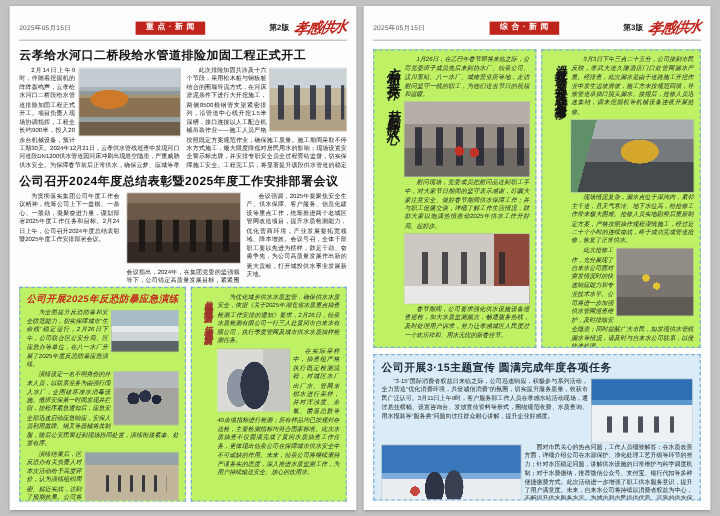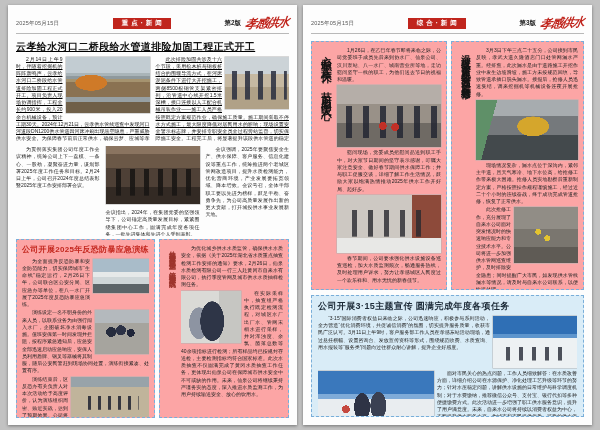--- a/index.html
+++ b/index.html
@@ -44,28 +44,28 @@
   .v-head{
     writing-mode:vertical-rl;text-orientation:upright;
     font-weight:bold;line-height:1.1;flex-shrink:0;
   }
   .v-head-l4{font-size:7px;color:#9e352d;letter-spacing:1px;width:11px;}
   .v-head-r1{font-size:10.5px;color:#141414;letter-spacing:3px;width:15px;}
   .v-head-r2{font-size:9.5px;color:#141414;letter-spacing:2px;width:14px;}
 
   
   .article{position:absolute;overflow:hidden;}
-  .a1{left:8px;top:36px;width:273px;height:100px;text-decoration:underline;}
+  .a1{left:8px;top:36px;width:273px;height:100px;}
   .a2{left:8px;top:141px;width:273px;height:90px;}
   .cols{display:flex;gap:6px;}
   .cols .col{flex:1;min-width:0;}
   .col-mid{width:94px;flex-shrink:0;}
   .dash-box{
-    position:absolute;border:1px dashed #79aed9;background:#fca5a5;
-    padding:5px;box-sizing:border-box;overflow:hidden;
+    position:absolute;border:1px dashed #79aed9;background:#bef264;
+    padding:5px;box-sizing:border-box;overflow:hidden;font-style:italic;
   }
   .box3{left:8px;top:234px;width:139px;height:179px;}
   .box4{left:151px;top:234px;width:130px;height:179px;}
   .boxR1{left:8px;top:36px;width:136px;height:249px;}
   .boxR2{left:148px;top:36px;width:133px;height:249px;}
   .blue-box{
     position:absolute;left:8px;top:290px;width:273px;height:122px;
     background:#d9ecf7;border:1px dashed #79aed9;
     padding:5px 6px;box-sizing:border-box;overflow:hidden;
   }
@@ -152,20 +152,21 @@
           <p>2月14日上午9时，伴随着挖掘机的阵阵轰鸣声，云孝给水河口二桥段给水管道排险加固工程正式开工。项目负责人现场协调指挥，工程全长约900米，投入20余台机械设备，预计工期30天。2024年12月21日，云孝供水管线巡查中发现河口河道段DN1200供水管道因河床冲刷出现悬空隐患，严重威胁供水安全。为保障春节前后正常供水，确保云梦、应城等孝感全域供水安全，公司第一时间组织勘察设计单位制定加固方案，积极筹措资金，倒排工期、挂图作战，推动项目如期开工实施。</p>
         </div>
         <div class="col body-text">
           <div class="photo fr ph-workers"></div>
           <p>此次排险加固共涉及十六个节段，采用松木桩与钢板桩结合的围堰导流方式，在河床淤泥条件下进行大开挖施工，两侧8500根钢管支架紧密排列，沿管道中心线开挖1.5米深槽，接口连接以人工配合机械吊装作业——施工人员严格按照既定方案规范作业，确保施工质量。施工期间采取不停水方式施工，最大限度降低对居民用水的影响；现场设置安全警示标志牌，并安排专职安全员全过程旁站监督，切实保障施工安全。工程完工后，将显著提升该段供水管道的稳定性和安全性，为云梦县、应城市等地居民供水安全提供坚实保障。</p>
         </div>
       </div>
     </section>
 
     <section class="article a2">
+      <h2 class="headline">公司召开2024年度总结表彰暨2025年度工作安排部署会议</h2>
       <div class="cols">
         <div class="col body-text">
           <p>为贯彻落实集团公司年度工作会议精神，统筹公司上下一盘棋、一条心、一股劲，凝聚奋进力量，谋划部署2025年度工作任务和目标。2月24日上午，公司召开2024年度总结表彰暨2025年度工作安排部署会议。</p>
         </div>
         <div class="col-mid">
           <div class="photo ph-award"></div>
           <p class="body-text">会议指出，2024年，在集团党委的坚强领导下，公司锚定高质量发展目标，紧紧围绕集团中心工作，圆满完成年度各项任务，一批先进集体和先进个人受到表彰。</p>
         </div>
         <div class="col body-text">
           <p>会议强调，2025年要聚焦安全生产、供水保障、客户服务、信息化建设等重点工作，统筹推进两个老城区管网改造项目，提升水质检测能力，优化营商环境，产业发展要拓宽领域、降本增效。会议号召，全体干部职工要以先进为榜样，鼓足干劲、奋勇争先，为公司高质量发展作出新的更大贡献，打开城投供水事业发展新天地。</p>

